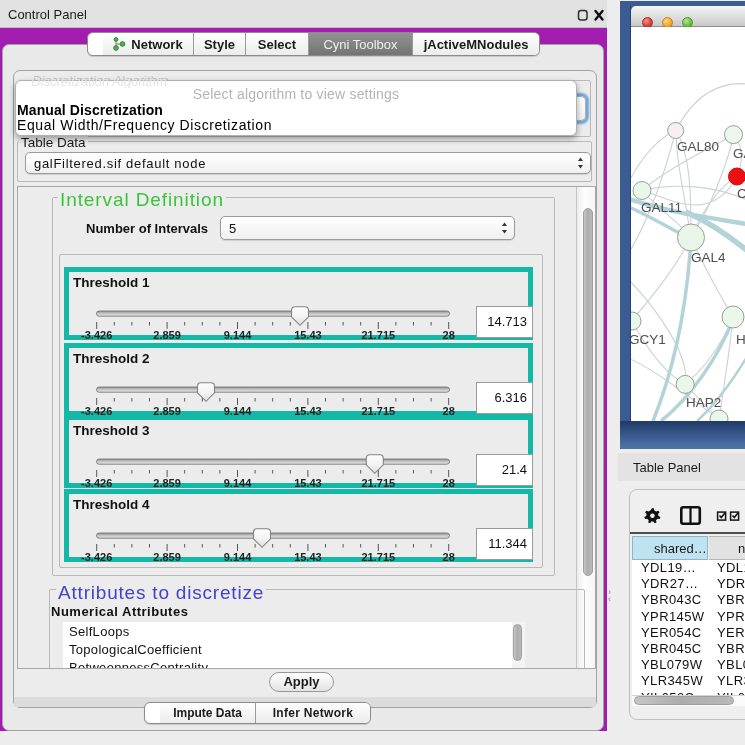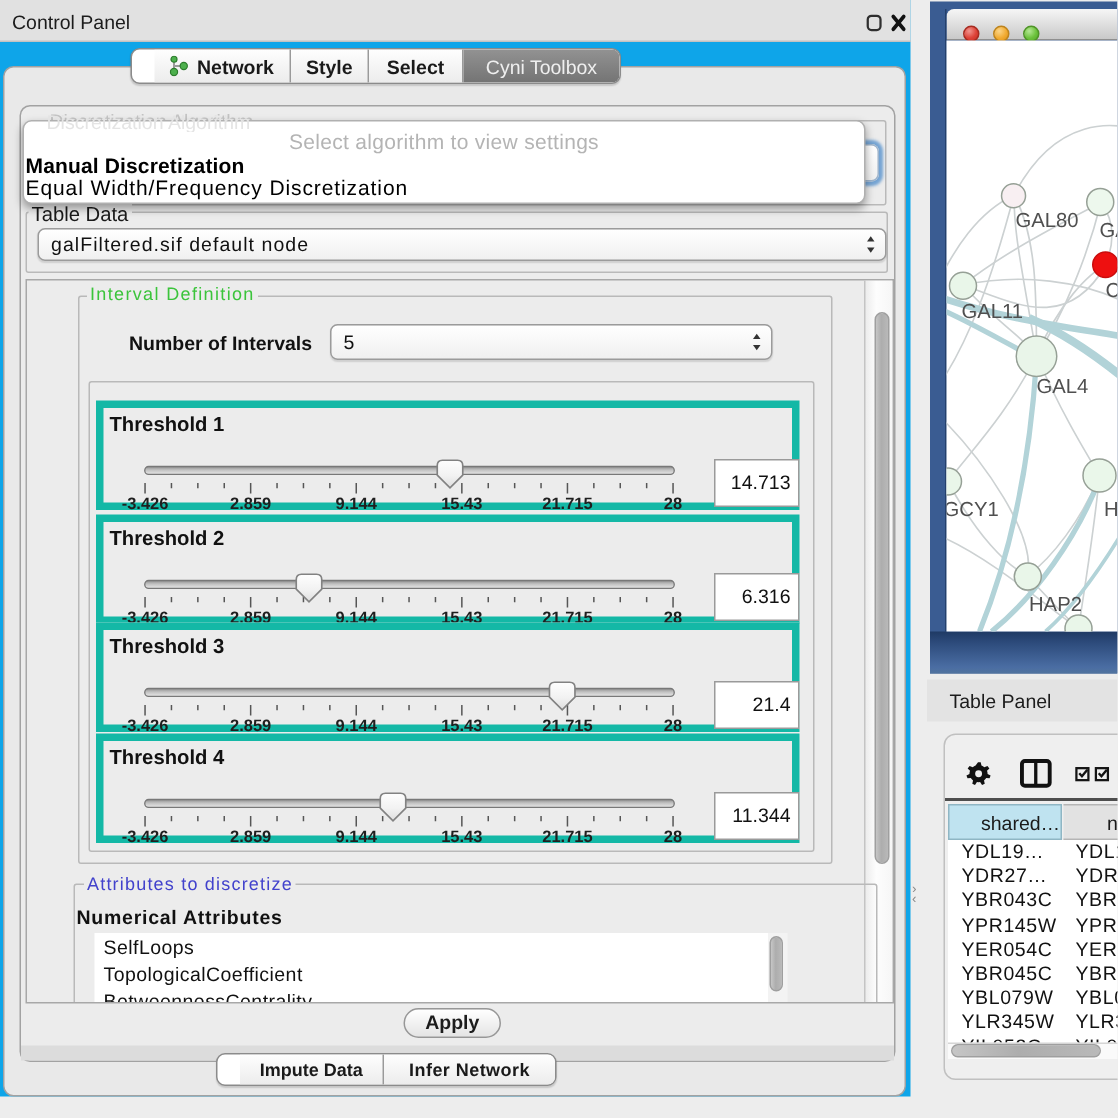--- a/index.html
+++ b/index.html
@@ -1,35 +1,35 @@
 <!DOCTYPE html>
 <html><head>
 <meta charset="utf-8">
 <style>
   * { margin:0; padding:0; box-sizing:border-box; }
   html,body { width:745px; height:745px; overflow:hidden; }
   body { font-family:"Liberation Sans", sans-serif; background:#ededed; position:relative; }
   .abs { position:absolute; }
 
   
-  #cp { left:0; top:0; width:607px; height:731px; background:#0ea5e9; }
+  #cp { left:0; top:0; width:607px; height:731px; background:#a21caf; }
   #cptitle { left:0; top:0; width:607px; height:28px; background:#e1e1e1; border-bottom:1px solid #c2c2c2; }
   #cptitle .t { position:absolute; left:8px; top:7px; font-size:13px; color:#1c1c1c; }
   #outerpanel { left:2px; top:44px; width:602px; height:687px; background:#e9e9e9; border:1px solid #a2a2a2; border-radius:7px; }
   #innerpanel { left:13px; top:70px; width:584px; height:638px; background:#ececec; border:1px solid #a2a2a2; border-radius:7px; }
 
   
   .seg { position:absolute; display:flex; height:24px; border:1px solid #8b8b8b; border-radius:6px; overflow:hidden; background:#fff; box-shadow:0 1px 1px rgba(0,0,0,0.15);padding-left:15px; }
   .seg .s { height:100%; display:flex; align-items:center; justify-content:center; background:linear-gradient(#fefefe,#ececec); color:#1a1a1a; font-size:13px; font-weight:bold; border-right:1px solid #9a9a9a; }
   .seg .s:last-child { border-right:none; }
   .seg .s.sel { background:linear-gradient(#929292,#747474); color:#efefef; font-weight:normal; }
 
   
   .grp { position:absolute; border:1px solid #b9b9b9; border-radius:2px; }
-  .grptitle { position:absolute; font-size:12px; background:#ececec; padding:0 2px; white-space:nowrap; }
+  .grptitle { position:absolute; font-size:19px; background:#ececec; padding:0 2px; white-space:nowrap; }
 
   
   .combo { position:absolute; background:linear-gradient(#ffffff,#f0f0f0); border:1px solid #9b9b9b; border-radius:5px; font-size:13px; color:#111; box-shadow:0 1px 1px rgba(0,0,0,0.12); }
   .combo .txt { position:absolute; left:8px; top:50%; transform:translateY(-50%); white-space:nowrap; }
   .combo .arr { position:absolute; right:6px; top:50%; transform:translateY(-50%); width:7px; height:12px; }
 
   
   .tpanel { position:absolute; left:46px; width:469px; border:5px solid #14b8a6; background:#ececec; }
   .tpanel .tt { position:absolute; left:4px; top:3px; font-size:13.5px; font-weight:bold; color:#111; }
   .tpanel svg { position:absolute; left:0; top:0; }
@@ -68,20 +68,21 @@
   <div class="seg" style="left:87px; top:32px;">
     <div class="s" style="width:91px"><svg width="13" height="14" viewBox="0 0 13 14" style="margin-right:5px">
           <path d="M3 3 V11 M3 7 H9" stroke="#9a9a9a" stroke-width="1.3" fill="none"></path>
           <circle cx="3" cy="2.5" r="2" fill="#4db04d" stroke="#2e7d2e" stroke-width="0.8"></circle>
           <circle cx="3" cy="11" r="2.4" fill="#4db04d" stroke="#2e7d2e" stroke-width="0.8"></circle>
           <circle cx="9.5" cy="7" r="2.4" fill="#4db04d" stroke="#2e7d2e" stroke-width="0.8"></circle>
         </svg>Network</div>
     <div class="s" style="width:52px">Style</div>
     <div class="s" style="width:63px">Select</div>
     <div class="s sel" style="width:104px">Cyni Toolbox</div>
+    <div class="s" style="width:126px">jActiveMNodules</div>
   </div>
 
   <div class="grp" style="left:20px; top:80px; width:571px; height:57px;"></div>
   <div class="abs" style="left:30px; top:73px; font-size:13px; color:#c4c4c4; background:#ececec; padding:0 3px;">Discretization Algorithm</div>
   <div class="combo" style="left:430px; top:96px; width:156px; height:25px; box-shadow:0 0 2px 2.5px rgba(88,146,205,0.8); border-color:#9db4cc;"></div>
 
   <div class="grp" style="left:17px; top:141px; width:575px; height:41px;"></div>
   <div class="grptitle" style="left:19px; top:135px; color:#1a1a1a; font-size:13.5px;">Table Data</div>
   <div class="combo" style="left:25px; top:152px; width:566px; height:22px;">
     <span class="txt" style="letter-spacing:0.7px;">galFiltered.sif default node</span>

